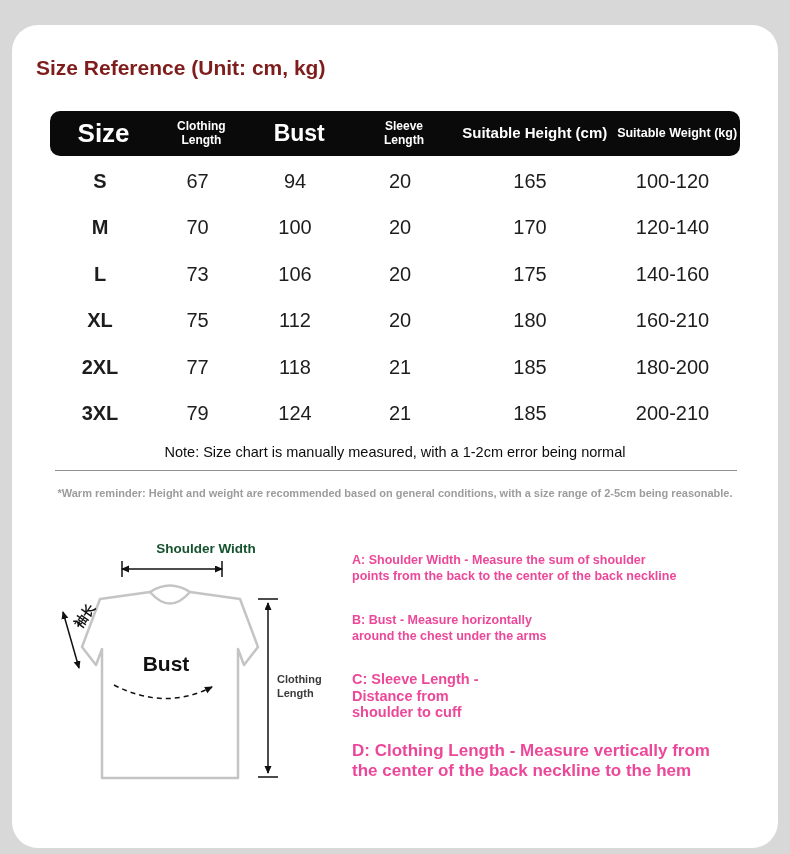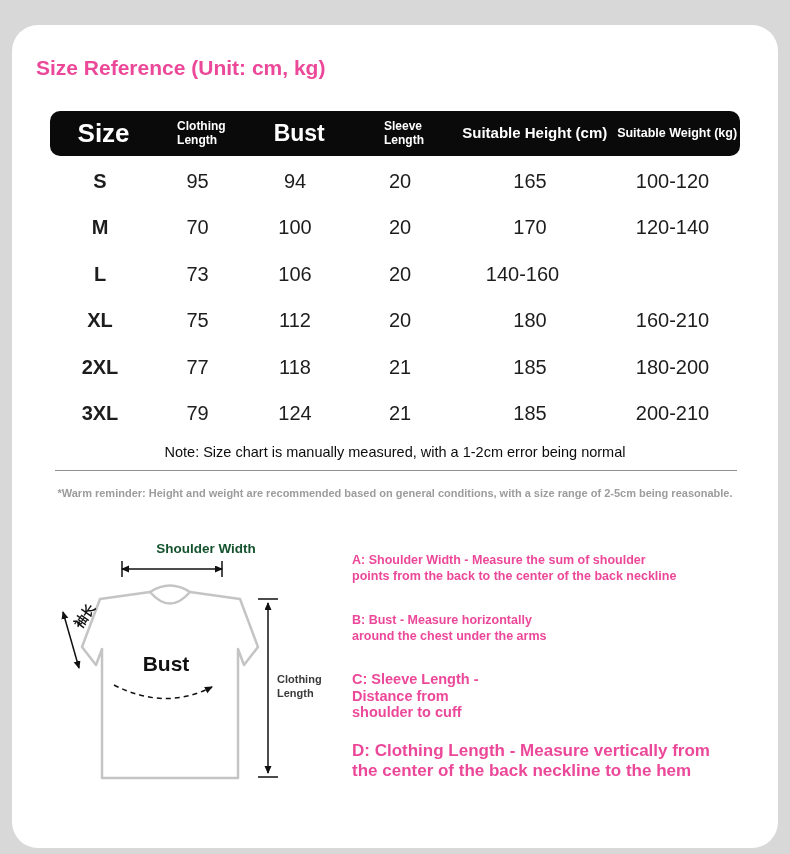--- a/index.html
+++ b/index.html
@@ -11,32 +11,32 @@
     overflow:hidden;
   }
   .card {
     position:absolute; left:12px; top:25px;
     width:766px; height:823px;
     background:#ffffff;
     border-radius:26px;
   }
   .title {
     position:absolute; left:24px; top:31px;
-    font-size:21px; font-weight:bold; color:#ec4899;
+    font-size:21px; font-weight:bold; color:#7f1d1d;
   }
   
   .thead {
     position:absolute; left:38px; top:86px;
     width:690px; height:45px;
     background:#0a0a0a; border-radius:10px;
     display:flex; align-items:center; color:#ffffff;
   }
   .th {
     display:flex; align-items:center; justify-content:center;
-    text-align:left; font-weight:bold; line-height:1.1;
+    text-align:center; font-weight:bold; line-height:1.1;
     white-space:pre-line; height:100%;margin-left:7px;
   }
   .c0{width:100px} .c1{width:95px} .c2{width:100px}
   .c3{width:110px} .c4{width:150px} .c5{width:135px}
   .h-size{font-size:26px} .h-sm{font-size:12px}
   .h-bust{font-size:23px}
   .h-ht{font-size:15px; white-space:nowrap}
   .h-wt{font-size:12.5px; white-space:nowrap}
   .tbody { position:absolute; left:38px; top:133px; width:690px; }
   .tr { display:flex; height:46.5px; align-items:center; }
@@ -96,39 +96,40 @@
     <div class="th c2 h-bust">Bust</div>
     <div class="th c3 h-sm">Sleeve
 Length</div>
     <div class="th c4 h-ht">Suitable Height (cm)</div>
     <div class="th c5 h-wt">Suitable Weight (kg)</div>
   </div>
 
   <div class="tbody">
     <div class="tr">
       <div class="td c0 size-cell">S</div>
-      <div class="td c1">95</div>
+      <div class="td c1">67</div>
       <div class="td c2">94</div>
       <div class="td c3">20</div>
       <div class="td c4">165</div>
       <div class="td c5">100-120</div>
     </div>
     <div class="tr">
       <div class="td c0 size-cell">M</div>
       <div class="td c1">70</div>
       <div class="td c2">100</div>
       <div class="td c3">20</div>
       <div class="td c4">170</div>
       <div class="td c5">120-140</div>
     </div>
     <div class="tr">
       <div class="td c0 size-cell">L</div>
       <div class="td c1">73</div>
       <div class="td c2">106</div>
       <div class="td c3">20</div>
+      <div class="td c4">175</div>
       <div class="td c5">140-160</div>
     </div>
     <div class="tr">
       <div class="td c0 size-cell">XL</div>
       <div class="td c1">75</div>
       <div class="td c2">112</div>
       <div class="td c3">20</div>
       <div class="td c4">180</div>
       <div class="td c5">160-210</div>
     </div>

